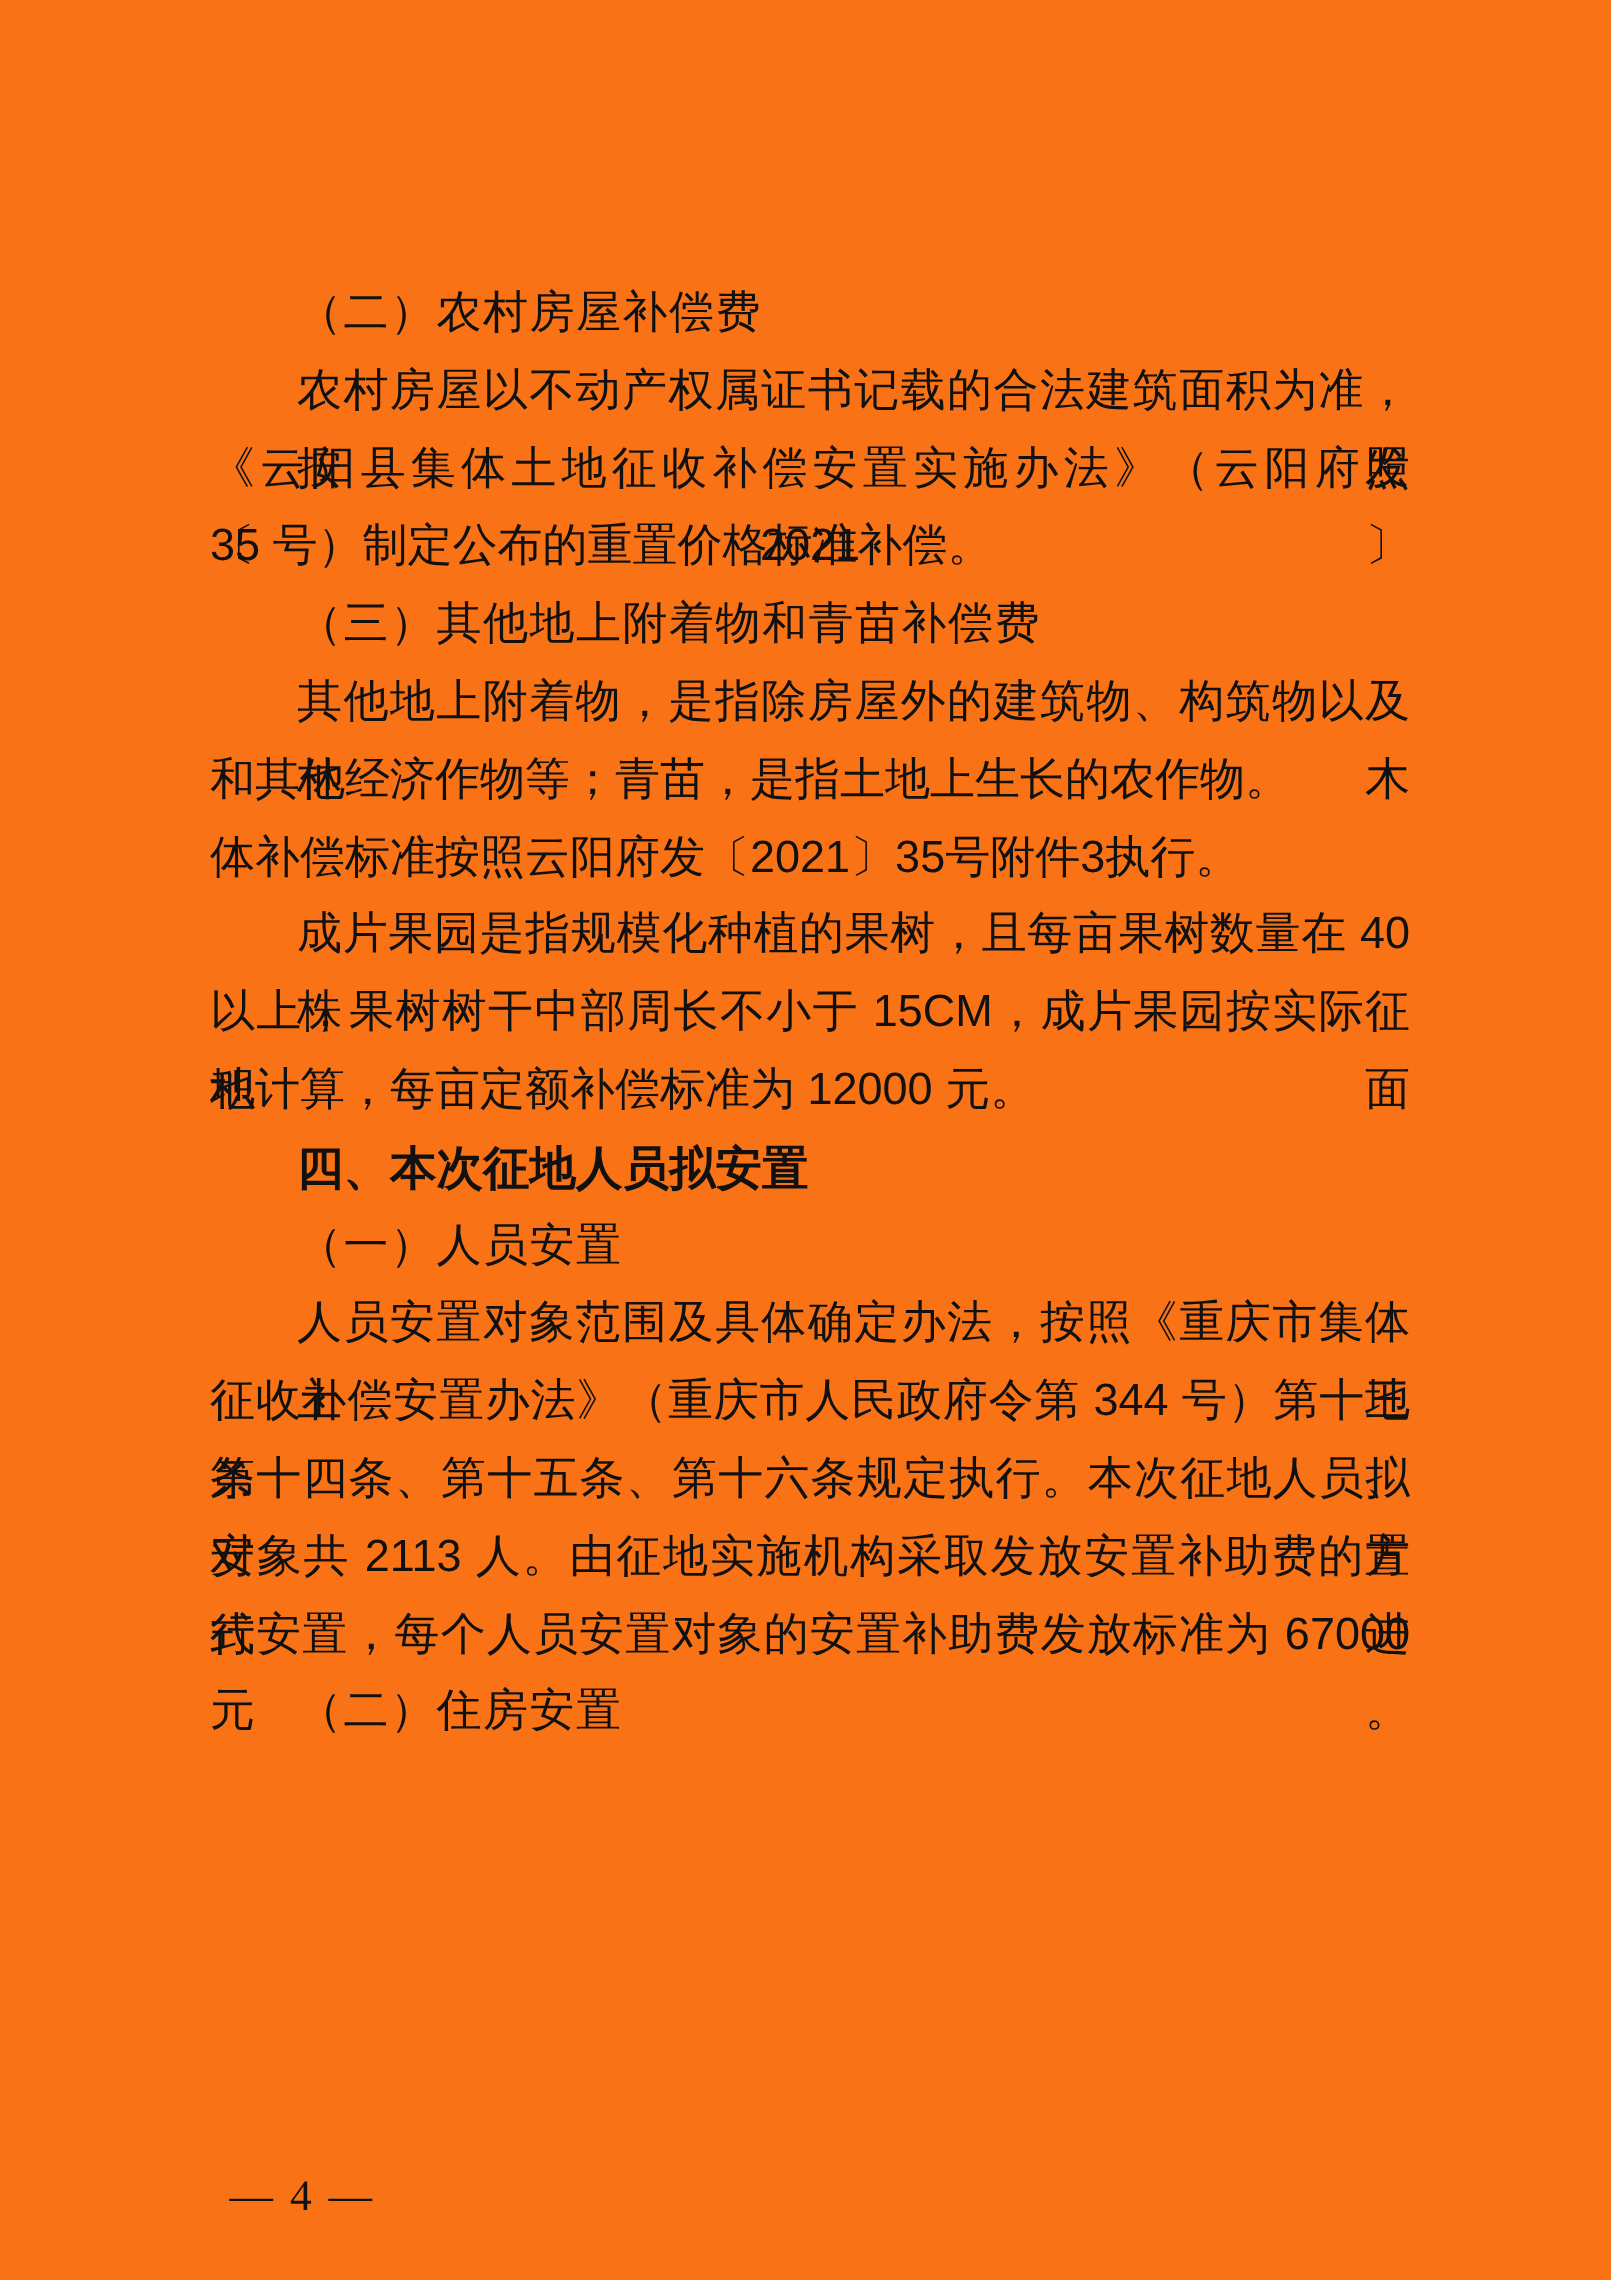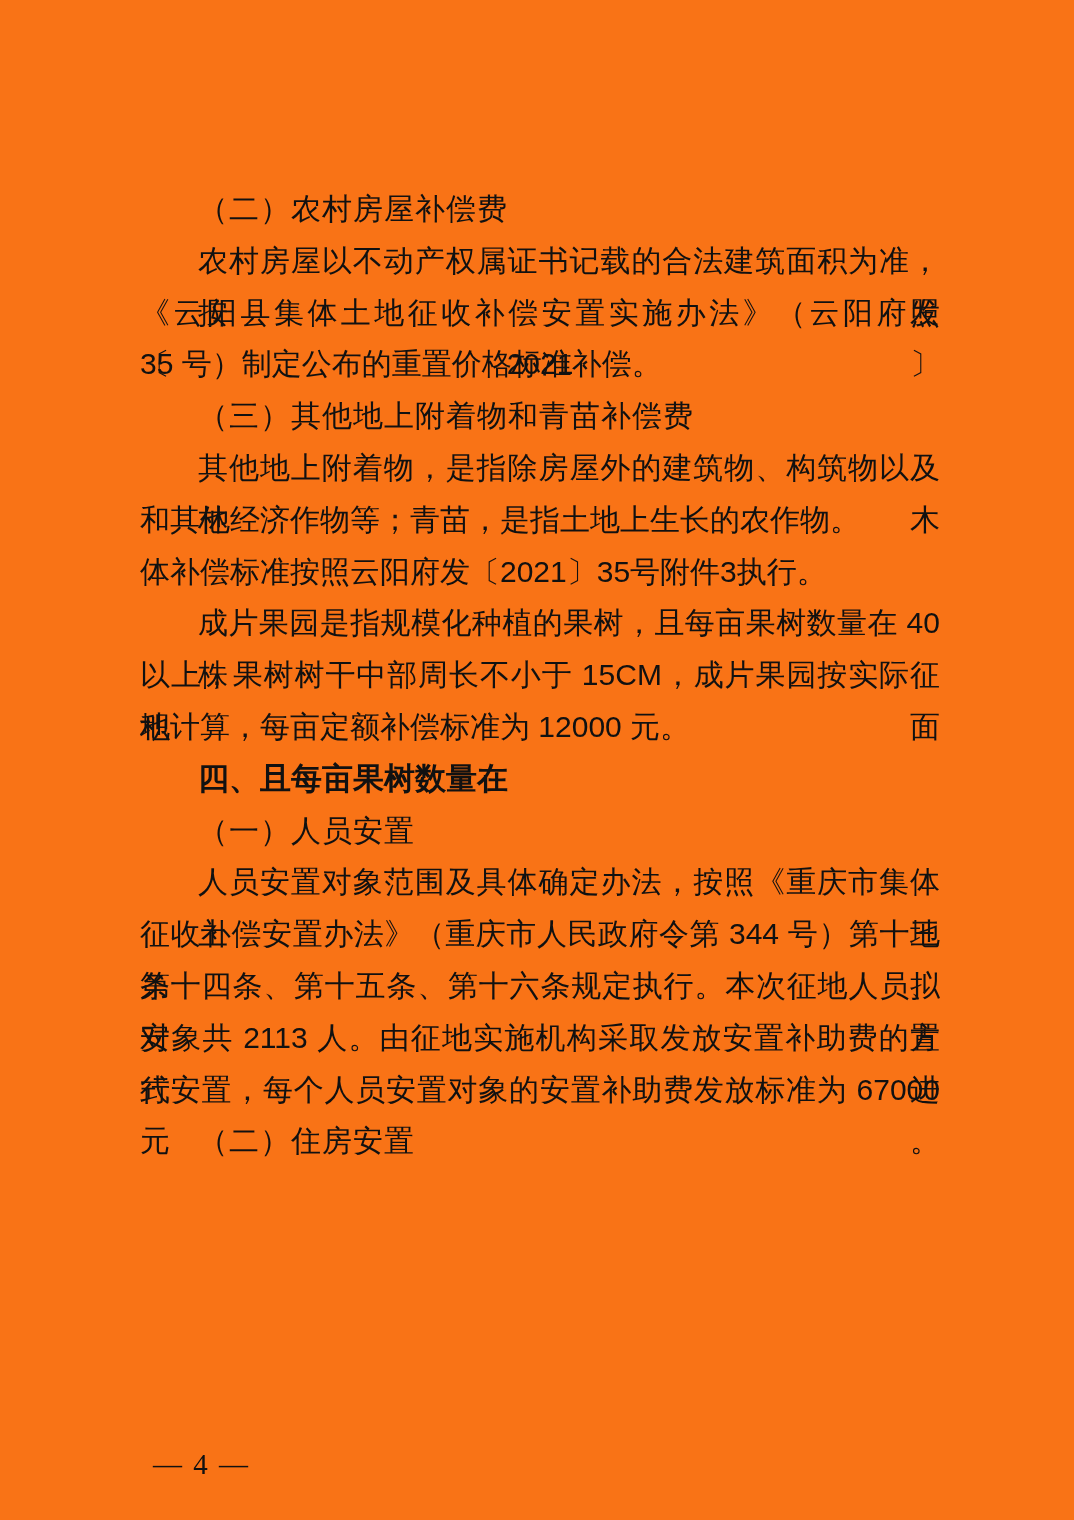--- a/index.html
+++ b/index.html
@@ -75,21 +75,21 @@
       <div class="line style-body indent justify">农村房屋以不动产权属证书记载的合法建筑面积为准，按照</div>
       <div class="line style-body justify">《云阳县集体土地征收补偿安置实施办法》（云阳府发〔2021〕</div>
       <div class="line style-body">35 号）制定公布的重置价格标准补偿。</div>
       <div class="line style-kaiti indent">（三）其他地上附着物和青苗补偿费</div>
       <div class="line style-body indent justify">其他地上附着物，是指除房屋外的建筑物、构筑物以及林木</div>
       <div class="line style-body">和其他经济作物等；青苗，是指土地上生长的农作物。</div>
       <div class="line style-body">体补偿标准按照云阳府发〔2021〕35号附件3执行。</div>
       <div class="line style-body indent justify">成片果园是指规模化种植的果树，且每亩果树数量在 40 株</div>
       <div class="line style-body justify">以上，果树树干中部周长不小于 15CM，成片果园按实际征地面</div>
       <div class="line style-body">积计算，每亩定额补偿标准为 12000 元。</div>
-      <div class="line style-bold indent">四、且每亩果树数量在</div>
+      <div class="line style-bold indent">四、本次征地人员拟安置</div>
       <div class="line style-kaiti indent">（一）人员安置</div>
       <div class="line style-body indent justify">人员安置对象范围及具体确定办法，按照《重庆市集体土地</div>
       <div class="line style-body justify">征收补偿安置办法》（重庆市人民政府令第 344 号）第十三条、</div>
       <div class="line style-body justify">第十四条、第十五条、第十六条规定执行。本次征地人员拟安置</div>
       <div class="line style-body justify">对象共 2113 人。由征地实施机构采取发放安置补助费的方式进</div>
       <div class="line style-body justify">行安置，每个人员安置对象的安置补助费发放标准为 67000 元。</div>
       <div class="line style-kaiti indent">（二）住房安置</div>
     </div>
   <div class="page-number">— 4 —</div>
 </div>

